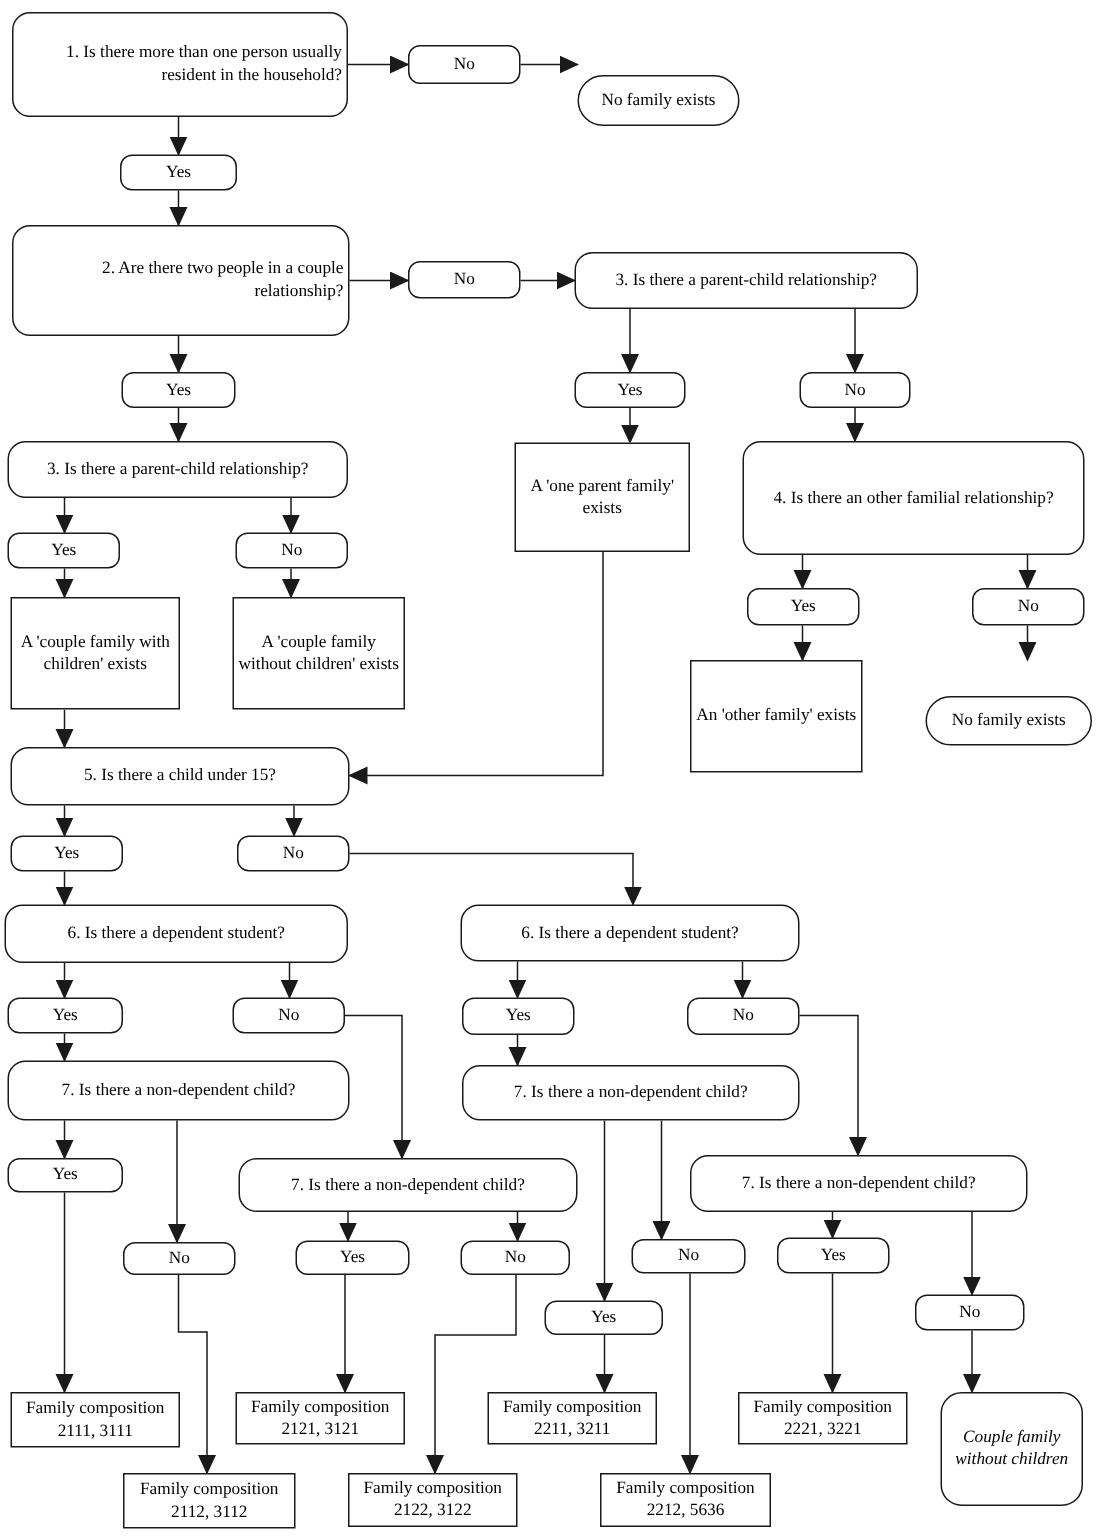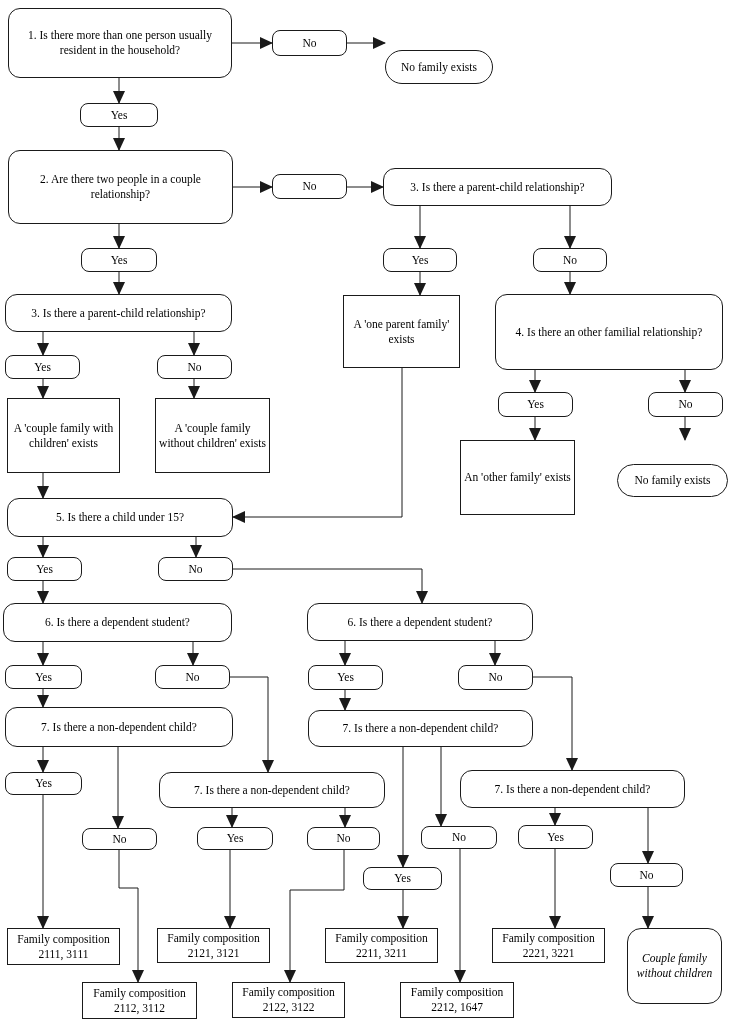--- a/index.html
+++ b/index.html
@@ -3,21 +3,21 @@
 <meta charset="utf-8">
 <style>
   html,body{margin:0;padding:0;background:#fff;}
   #canvas{position:relative;width:735px;height:1025px;background:#fff;
           font-family:"Liberation Serif","DejaVu Serif",serif;color:#000;overflow:hidden;}
   #wires{position:absolute;left:0;top:0;width:735px;height:1025px;}
   #wires polyline{fill:none;stroke:#1a1a1a;stroke-width:1;}
   .node{position:absolute;box-sizing:border-box;border:1px solid #1a1a1a;background:#fff;
         display:flex;align-items:center;justify-content:center;text-align:center;
         font-size:11.5px;line-height:1.28;padding:1px 3px;}
-  .d{border-radius:12px;}          
+  .d{border-radius:12px;text-align:right;}          
   .s{border-radius:8px;}           
   .p{border-radius:17px;margin-top:24px;}          
   .r{border-radius:0;}             
   .rl{border-radius:14px;padding:2px 6px;font-style:italic;} 
 </style>
 </head>
 <body>
 
 <div id="canvas">
 
@@ -123,16 +123,16 @@
   <div class="node r" style="left:343px;top:295px;width:117px;height:73px">A 'one parent family' exists</div>
   <div class="node r" style="left:7px;top:398px;width:113px;height:75px">A 'couple family with children' exists</div>
   <div class="node r" style="left:460px;top:440px;width:115px;height:75px">An 'other family' exists</div>
   <div class="node r" style="left:155px;top:398px;width:115px;height:75px">A 'couple family without children' exists</div>
   <div class="node r" style="left:7px;top:928px;width:113px;height:37px">Family composition 2111, 3111</div>
   <div class="node r" style="left:157px;top:928px;width:113px;height:35px">Family composition 2121, 3121</div>
   <div class="node r" style="left:325px;top:928px;width:113px;height:35px">Family composition 2211, 3211</div>
   <div class="node r" style="left:492px;top:928px;width:113px;height:35px">Family composition 2221, 3221</div>
   <div class="node r" style="left:82px;top:982px;width:115px;height:37px">Family composition 2112, 3112</div>
   <div class="node r" style="left:232px;top:982px;width:113px;height:36px">Family composition 2122, 3122</div>
-  <div class="node r" style="left:400px;top:982px;width:114px;height:36px">Family composition 2212, 1647</div>
+  <div class="node r" style="left:400px;top:982px;width:114px;height:36px">Family composition 2212, 5636</div>
   <div class="node rl" style="left:627px;top:928px;width:95px;height:76px">Couple family without children</div>
 
 </div>
 
 </body></html>

